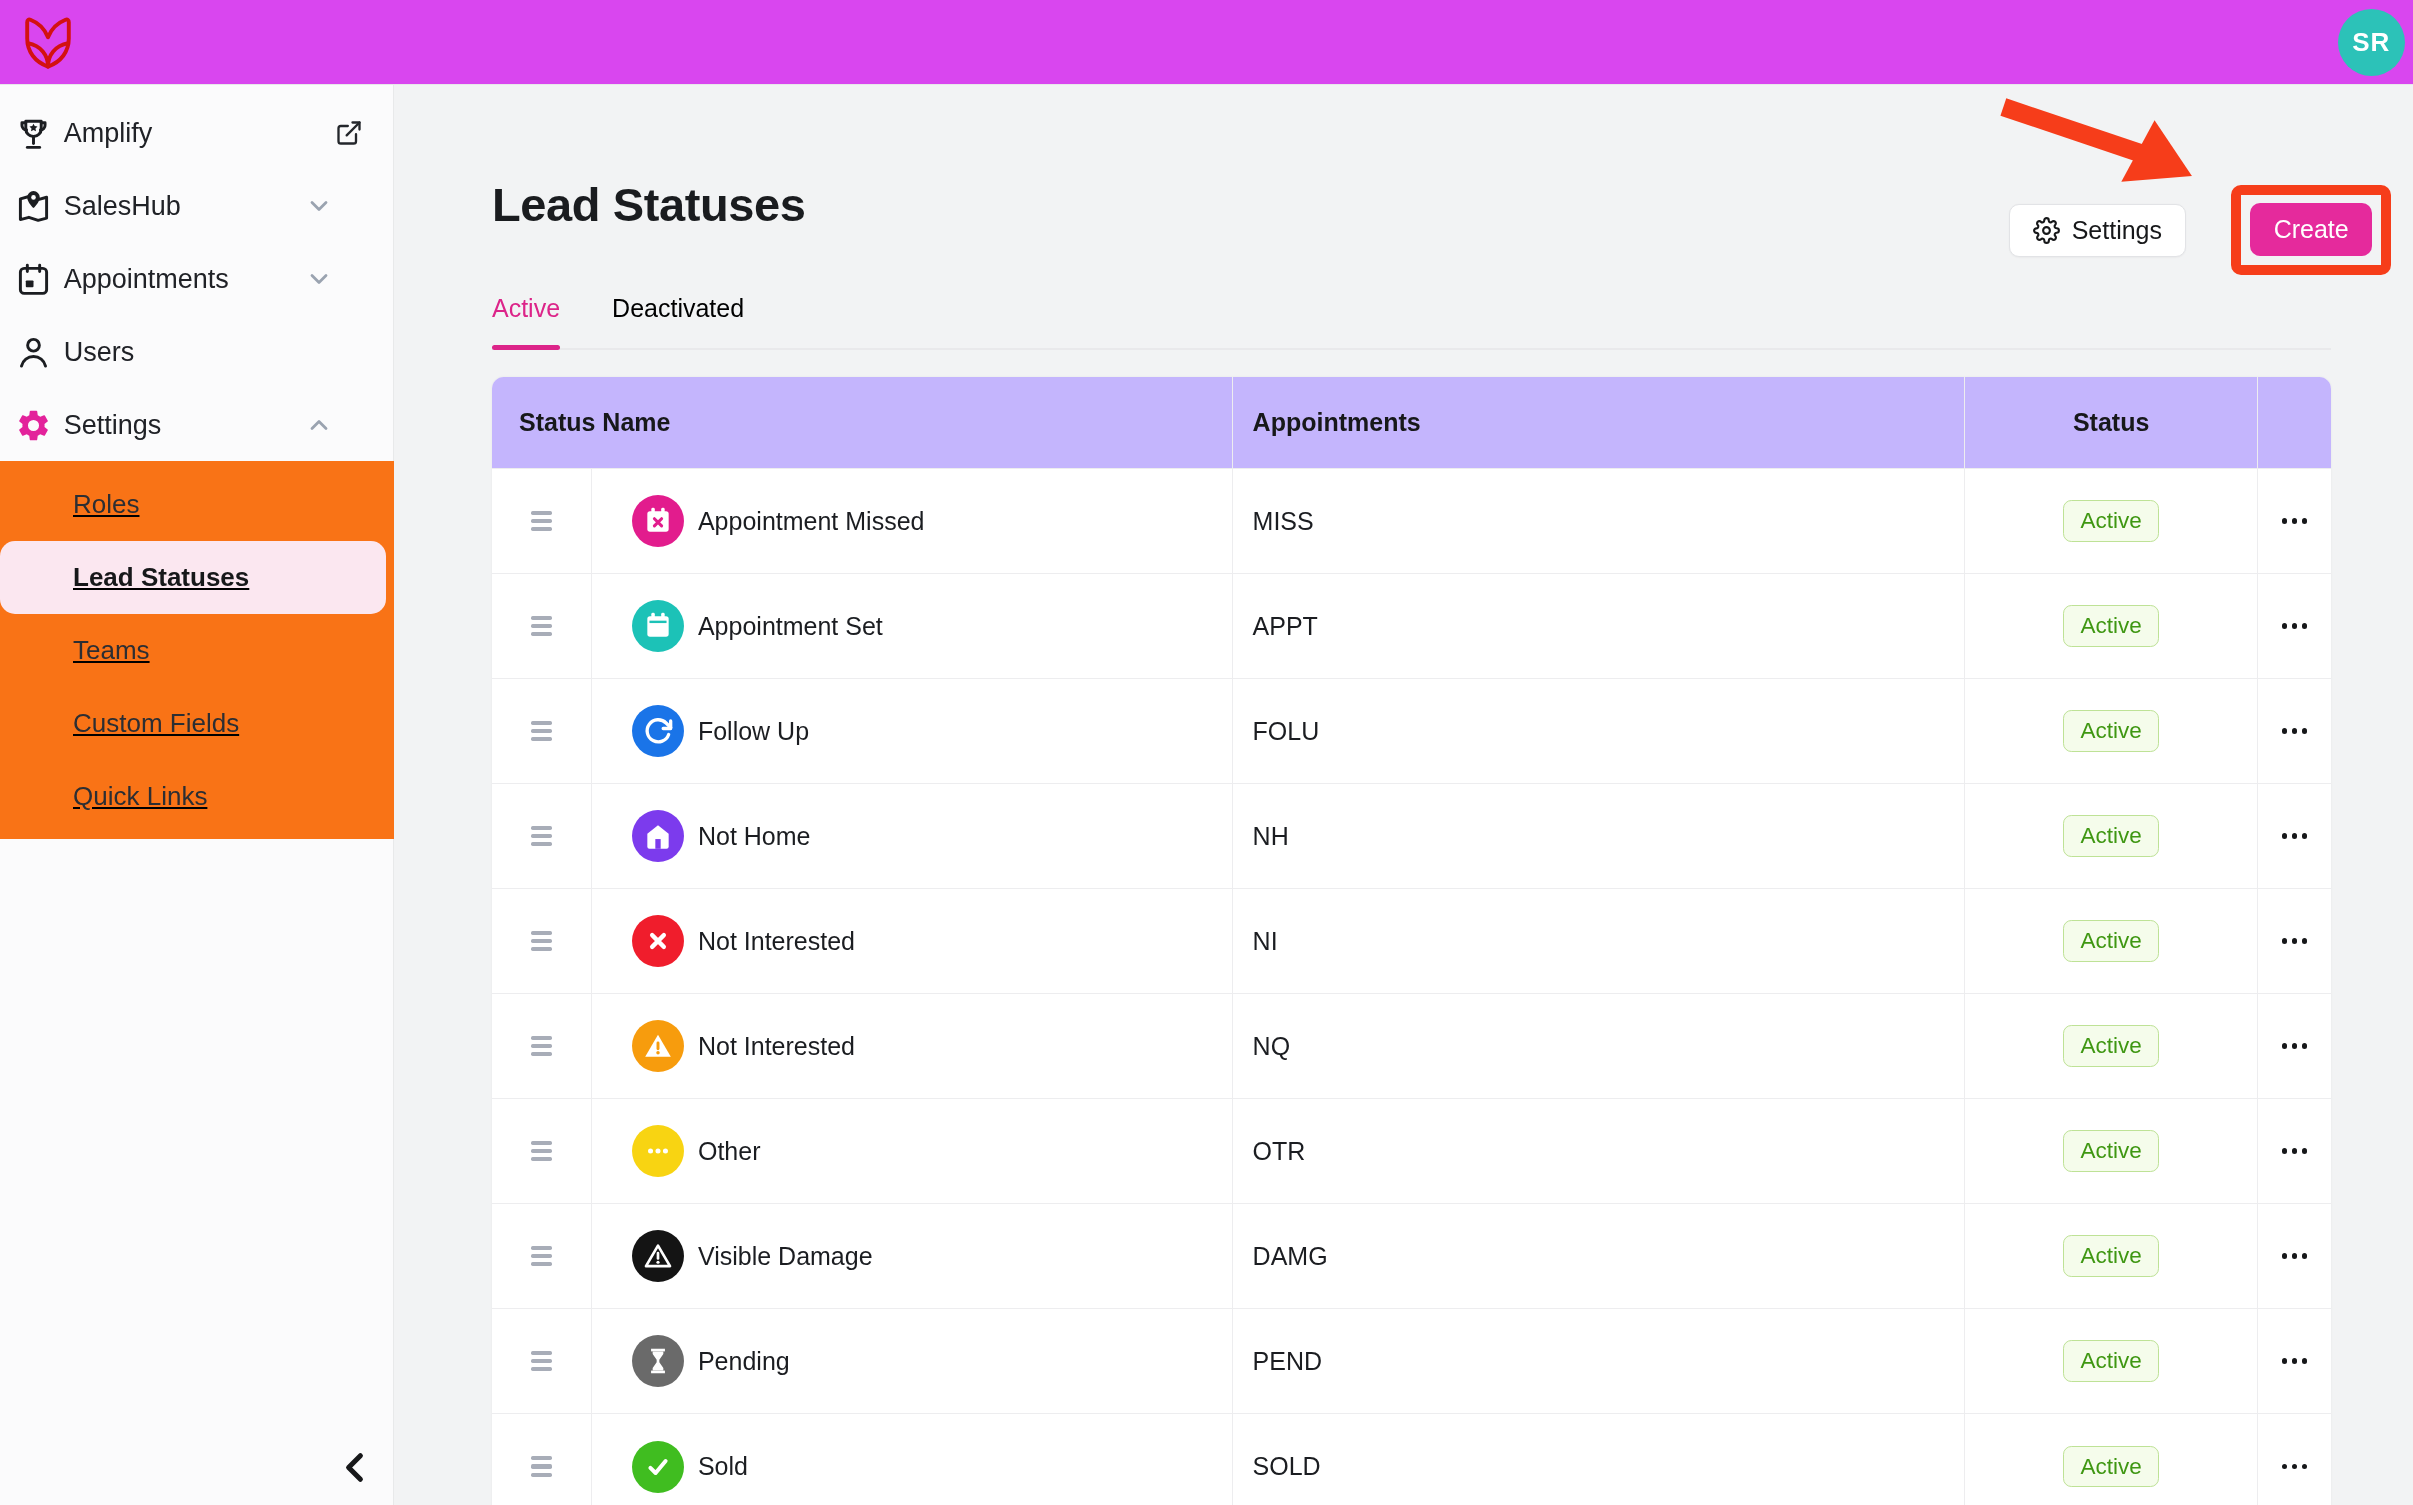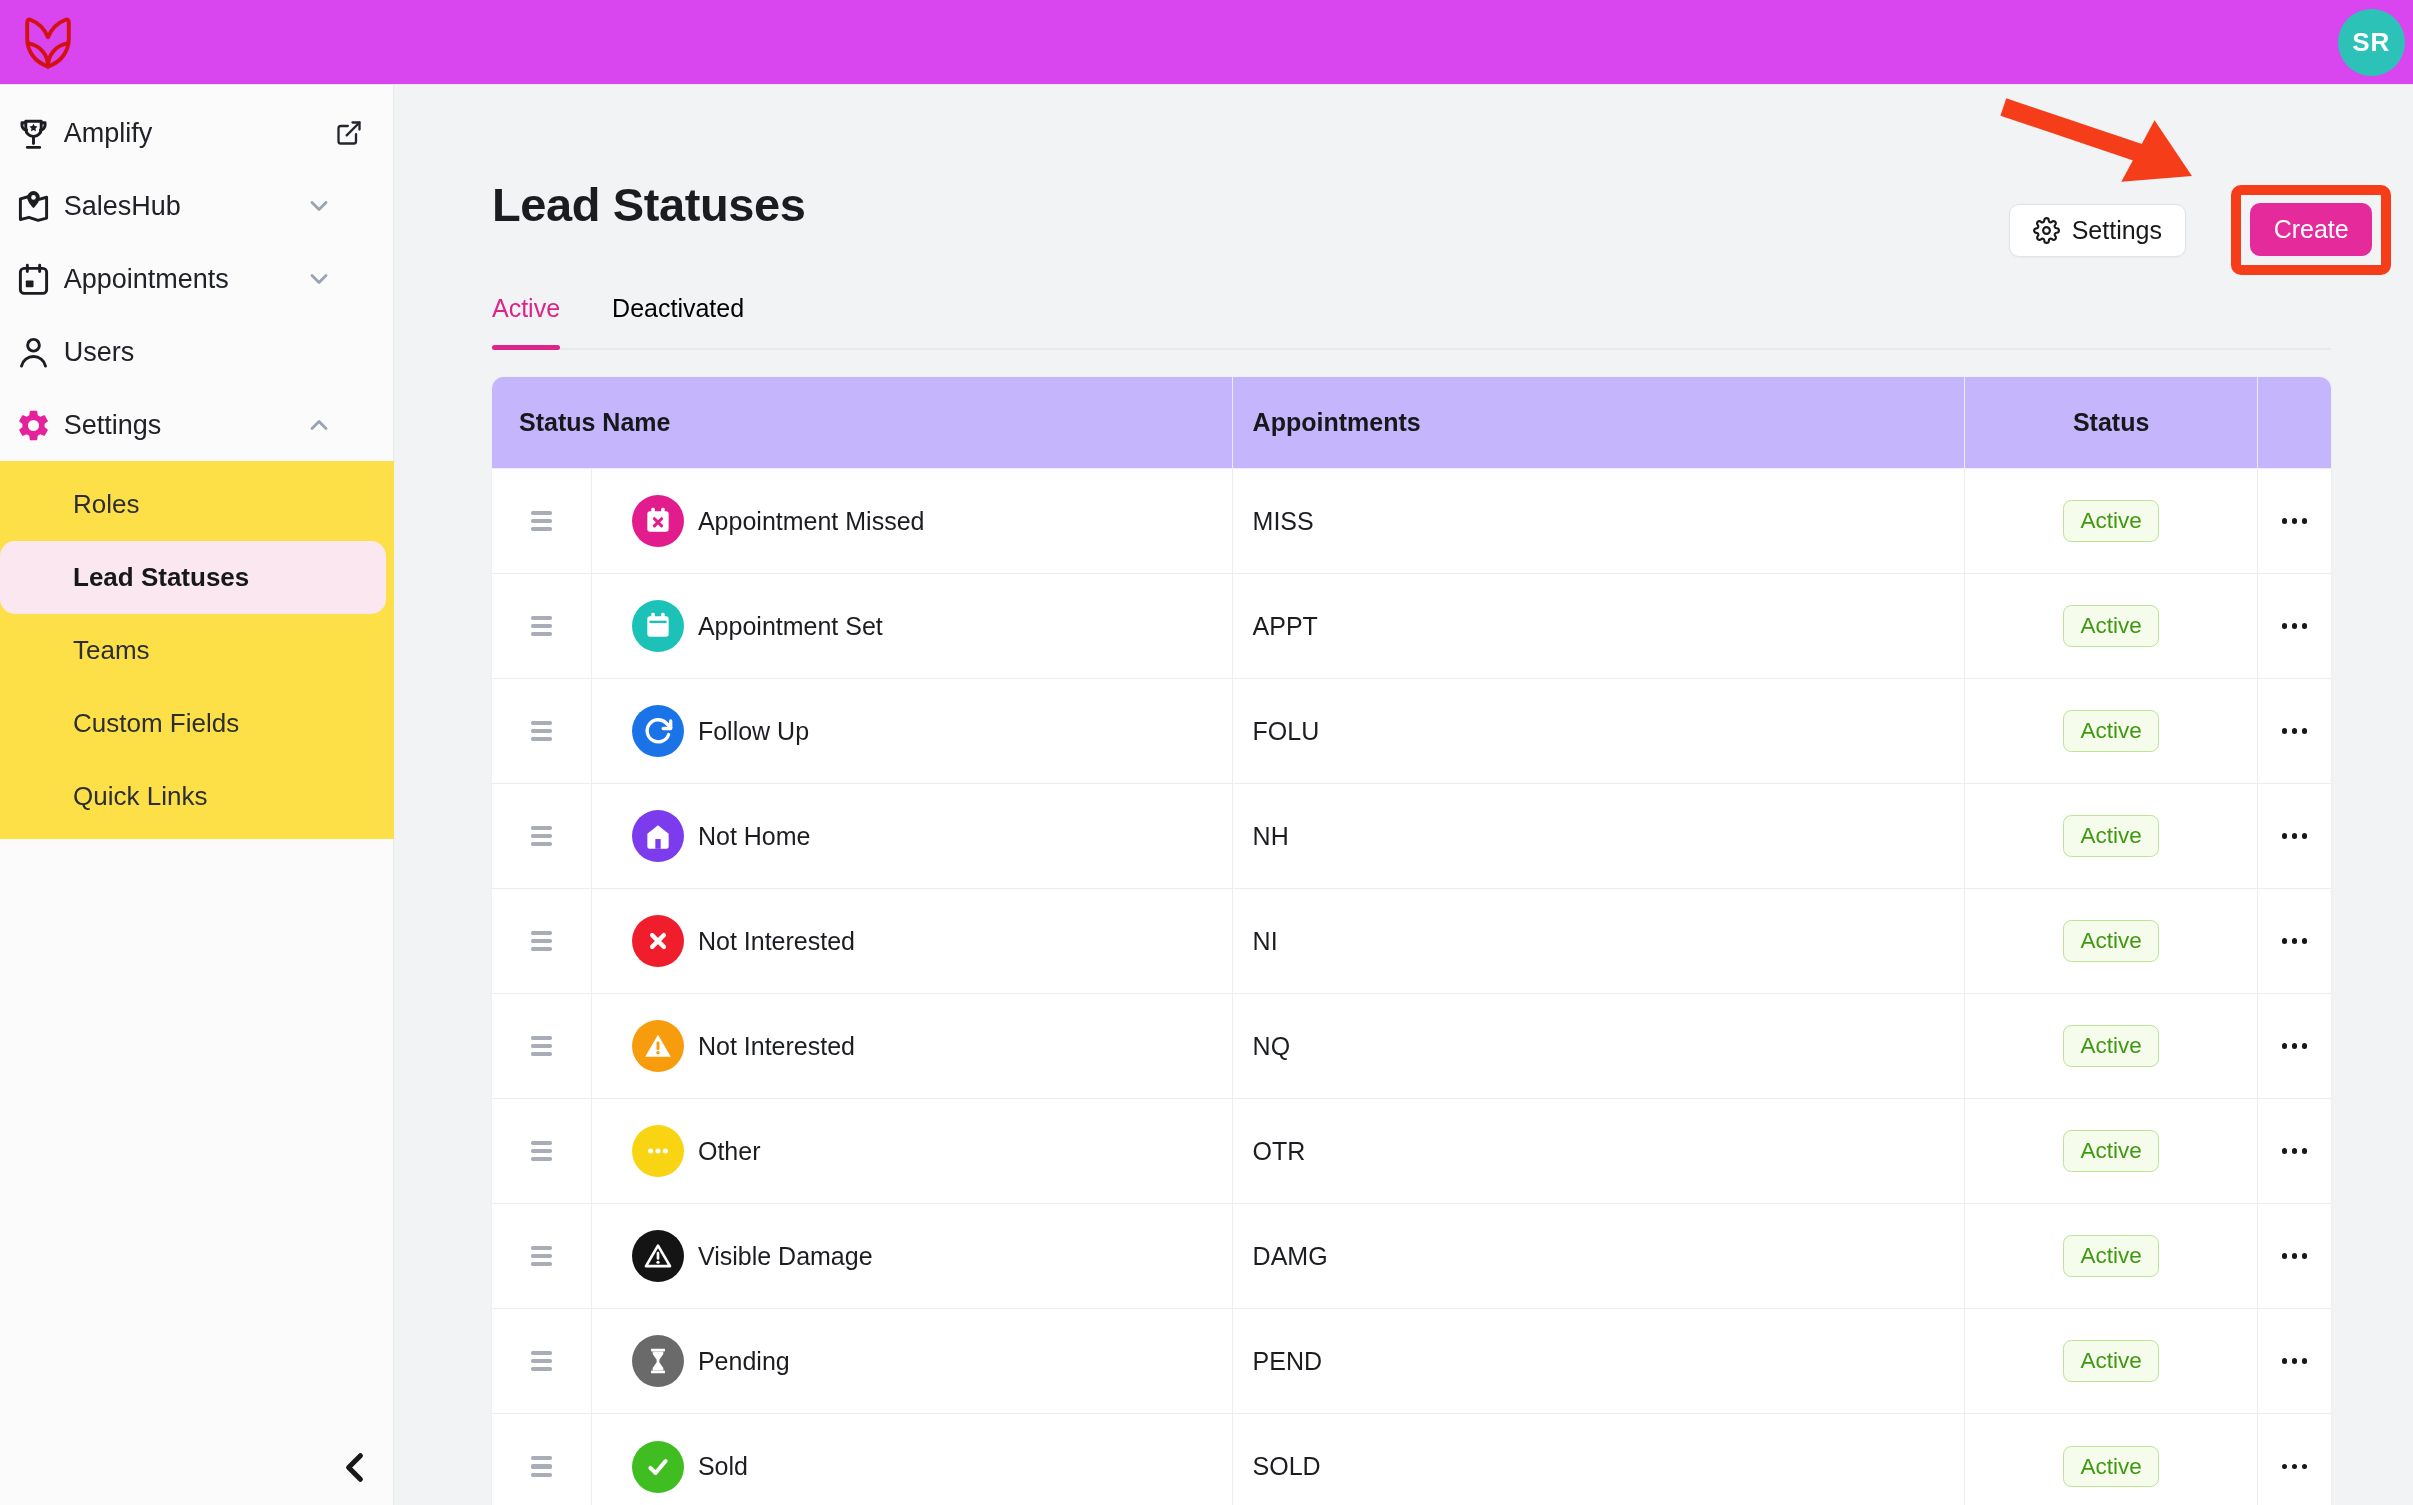--- a/index.html
+++ b/index.html
@@ -22,22 +22,22 @@
     padding-left:14px; cursor:pointer; }
   .nav-ic { width:38px; height:38px; color:#1b1d21; flex:0 0 38px;
     display:flex; align-items:center; justify-content:center; }
   .nav-ic svg { width:37px; height:37px; }
   .nav-label { margin-left:11.7px; font-size:27px; color:#202227; font-weight:500; }
   .trail { position:absolute; display:flex; align-items:center; }
   .trail.chev { right:60px; width:28px; height:28px; color:#9aa3b0; }
   .trail.ext  { right:30px; width:28px; height:28px; color:#23262b; }
   .trail svg { width:100%; height:100%; }
 
-  .submenu { position:absolute; left:0; top:376px; width:394px; background:#fde047;
-    padding:6.7px 0; }
+  .submenu { position:absolute; left:0; top:376px; width:394px; background:#f97316;
+    padding:6.7px 0;text-decoration:underline; }
   .sub-item { height:73px; display:flex; align-items:center; padding-left:73px;
     font-size:26px; color:#2c2e33; cursor:pointer; }
   .sub-item.active { background:#fbe7f0; border-radius:15px; margin-right:8.3px;
     font-weight:700; color:#17181a; }
 
   .collapse { position:absolute; left:331px; top:1359px; width:47px; height:47px;
     color:#17181a; cursor:pointer; }
   .collapse svg { width:100%; height:100%; }
 
   

